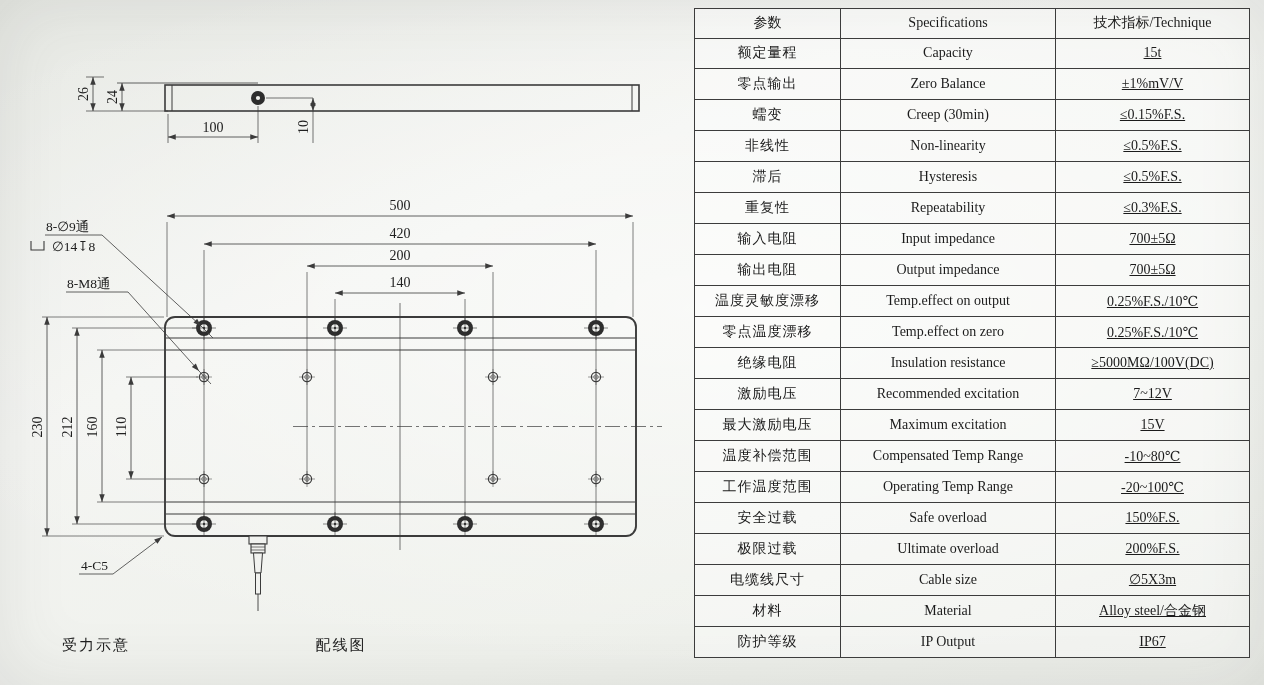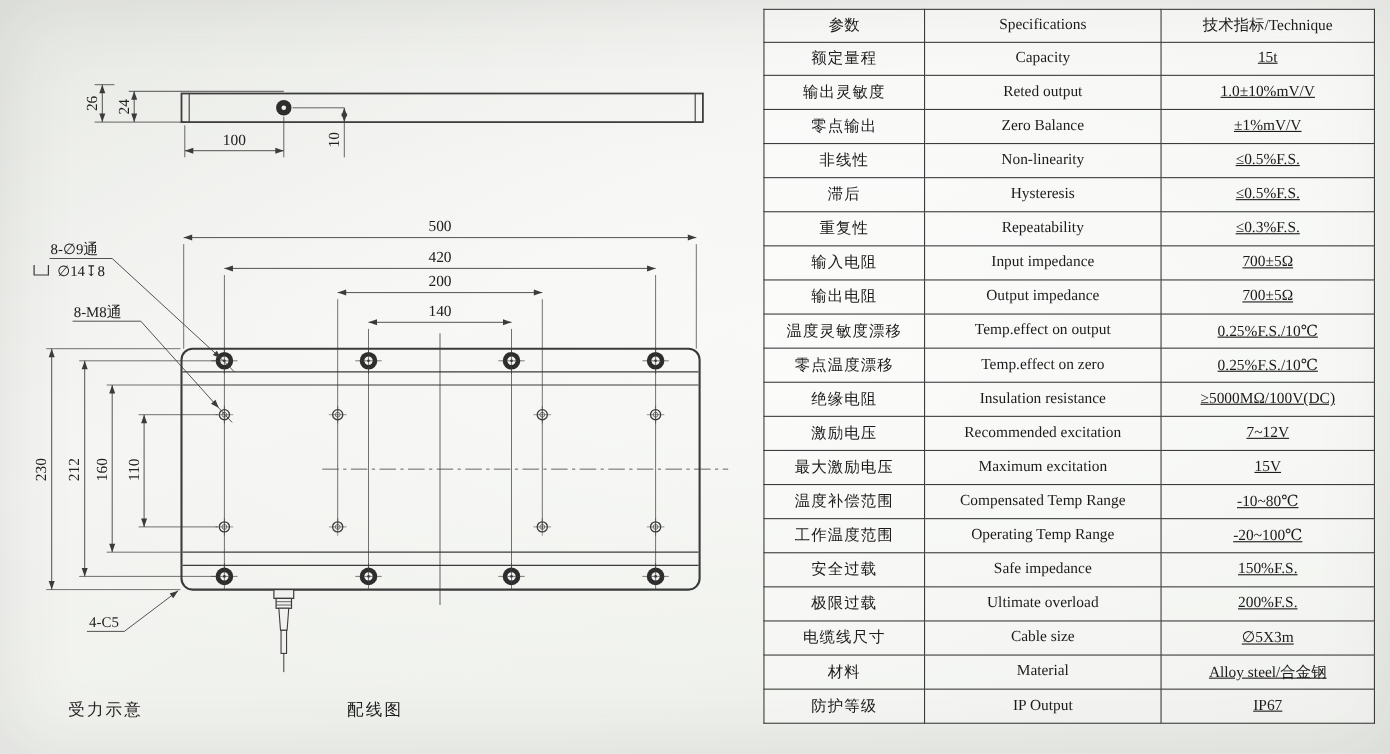--- a/index.html
+++ b/index.html
@@ -283,30 +283,30 @@
         <th>技术指标/Technique</th>
       </tr>
     </thead>
     <tbody>
         <tr>
       <td class="col-cn">额定量程</td>
       <td class="col-en">Capacity</td>
       <td class="col-val">15t</td>
     </tr>
         <tr>
-      <td class="col-cn">输出灵敏度</td>
-      <td class="col-en">Reted output</td>
-      <td class="col-val">1.0±10%mV/V</td>
-    </tr>
-        <tr>
       <td class="col-cn">零点输出</td>
       <td class="col-en">Zero Balance</td>
       <td class="col-val">±1%mV/V</td>
     </tr>
         <tr>
+      <td class="col-cn">蠕变</td>
+      <td class="col-en">Creep (30min)</td>
+      <td class="col-val">≤0.15%F.S.</td>
+    </tr>
+        <tr>
       <td class="col-cn">非线性</td>
       <td class="col-en">Non-linearity</td>
       <td class="col-val">≤0.5%F.S.</td>
     </tr>
         <tr>
       <td class="col-cn">滞后</td>
       <td class="col-en">Hysteresis</td>
       <td class="col-val">≤0.5%F.S.</td>
     </tr>
         <tr>
@@ -354,21 +354,21 @@
       <td class="col-en">Compensated Temp Range</td>
       <td class="col-val">-10~80℃</td>
     </tr>
         <tr>
       <td class="col-cn">工作温度范围</td>
       <td class="col-en">Operating Temp Range</td>
       <td class="col-val">-20~100℃</td>
     </tr>
         <tr>
       <td class="col-cn">安全过载</td>
-      <td class="col-en">Safe impedance</td>
+      <td class="col-en">Safe overload</td>
       <td class="col-val">150%F.S.</td>
     </tr>
         <tr>
       <td class="col-cn">极限过载</td>
       <td class="col-en">Ultimate overload</td>
       <td class="col-val">200%F.S.</td>
     </tr>
         <tr>
       <td class="col-cn">电缆线尺寸</td>
       <td class="col-en">Cable size</td>

